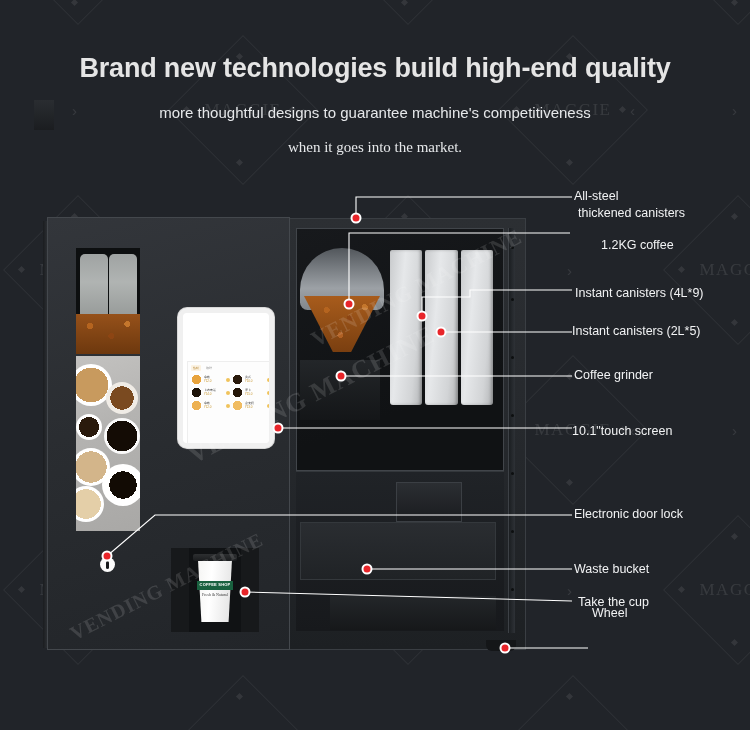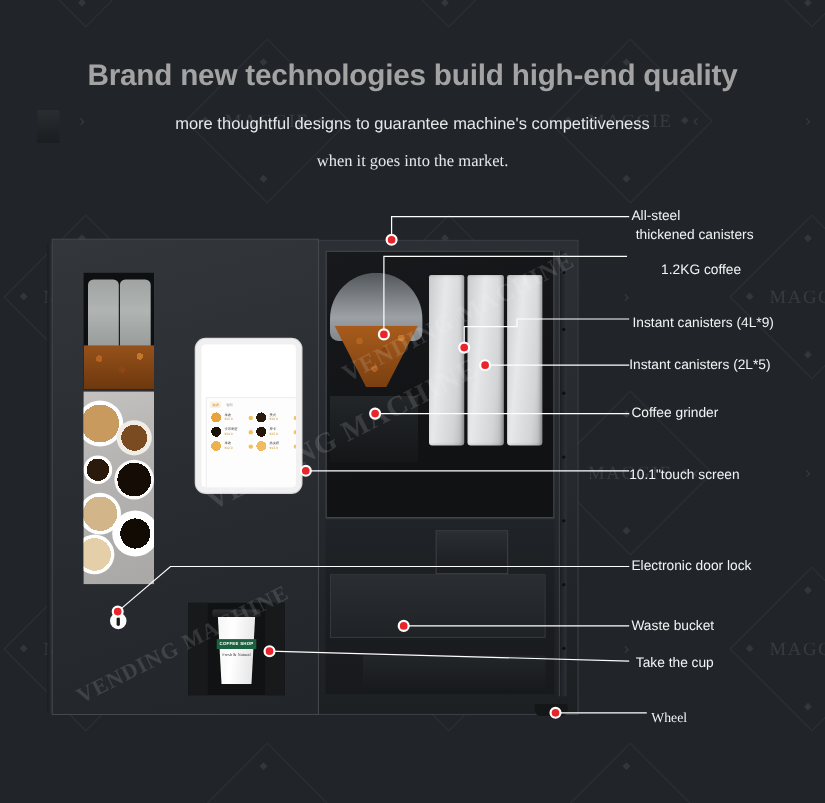--- a/index.html
+++ b/index.html
@@ -39,21 +39,21 @@
   }
   .wm-chev{
     position:absolute; top:50%; transform:translateY(-50%);
     font-size:15px; color:rgba(255,255,255,0.10);
   }
 
   
   #header{ position:absolute; left:0; top:0; width:750px; z-index:5; text-align:center; }
   #headline{
     margin-top:53px; font-size:27px; font-weight:bold;
-    color:#a3a3a3; letter-spacing:-0.2px;
+    color:#e5e5e5; letter-spacing:-0.2px;
   }
   .sub{ font-size:15px; color:#e6e8ea; font-weight:400; }
   #sub1{ margin-top:20px; }
   #sub2{ margin-top:18px;font-family:Liberation Serif, serif; }
 
   
   #machine{ position:absolute; left:0; top:0; width:750px; height:730px; z-index:2; }
 
   #machine-body{
     position:absolute; left:286px; top:218px; width:240px; height:432px;
@@ -591,20 +591,20 @@
     </div>
     <div class="marker" style="left: 367px; top: 569px; background: rgb(232, 37, 42);"></div>
     <div class="label" style="left: 574px; top: 561px;">
       <div>Waste bucket</div>
     </div>
     <div class="marker" style="left: 245px; top: 592px; background: rgb(232, 37, 42);"></div>
     <div class="label" style="left: 578px; top: 594px;">
       <div>Take the cup</div>
     </div>
     <div class="marker" style="left: 505px; top: 648px; background: rgb(232, 37, 42);"></div>
-    <div class="label" style="left: 592px; top: 644px; font-family: Liberation Serif, serif;">
+    <div class="label" style="left: 592px; top: 605px;">
       <div>Wheel</div>
     </div>
   </div>
 
 <div style="position: absolute; left: 175px; top: 380px; font-size: 26px; font-weight: bold; font-family: &quot;Liberation Serif&quot;, serif; color: rgba(255, 255, 255, 0.13); transform: rotate(-27deg); white-space: nowrap; z-index: 4; letter-spacing: 1px;">VENDING MACHINE</div>
 <div style="position: absolute; left: 300px; top: 275px; font-size: 22px; font-weight: bold; font-family: &quot;Liberation Serif&quot;, serif; color: rgba(255, 255, 255, 0.13); transform: rotate(-27deg); white-space: nowrap; z-index: 4; letter-spacing: 1px;">VENDING MACHINE</div>
 <div style="position: absolute; left: 60px; top: 575px; font-size: 20px; font-weight: bold; font-family: &quot;Liberation Serif&quot;, serif; color: rgba(255, 255, 255, 0.13); transform: rotate(-27deg); white-space: nowrap; z-index: 4; letter-spacing: 1px;">VENDING MACHINE</div>
 
 </body></html>

